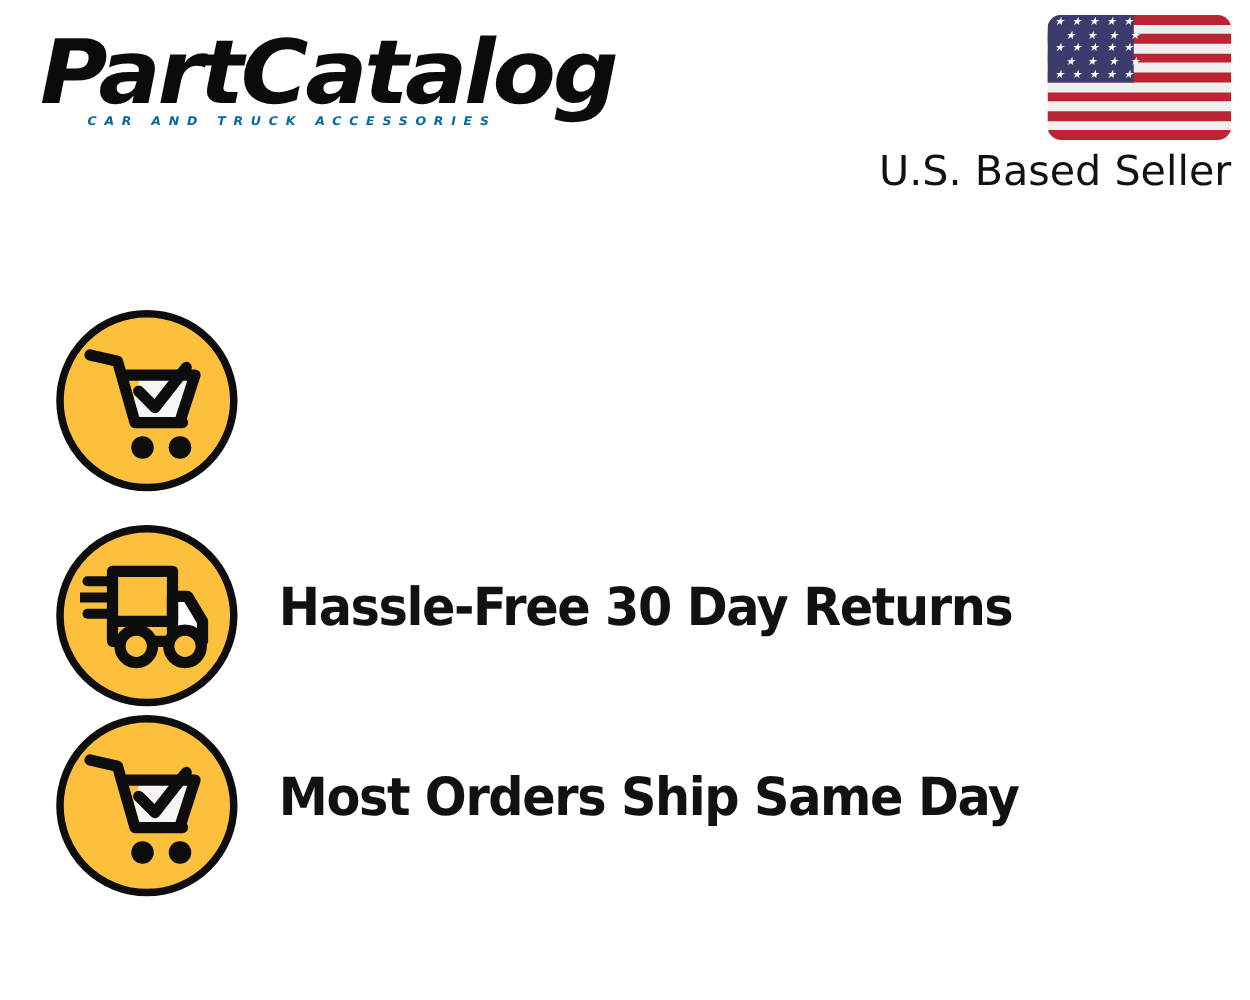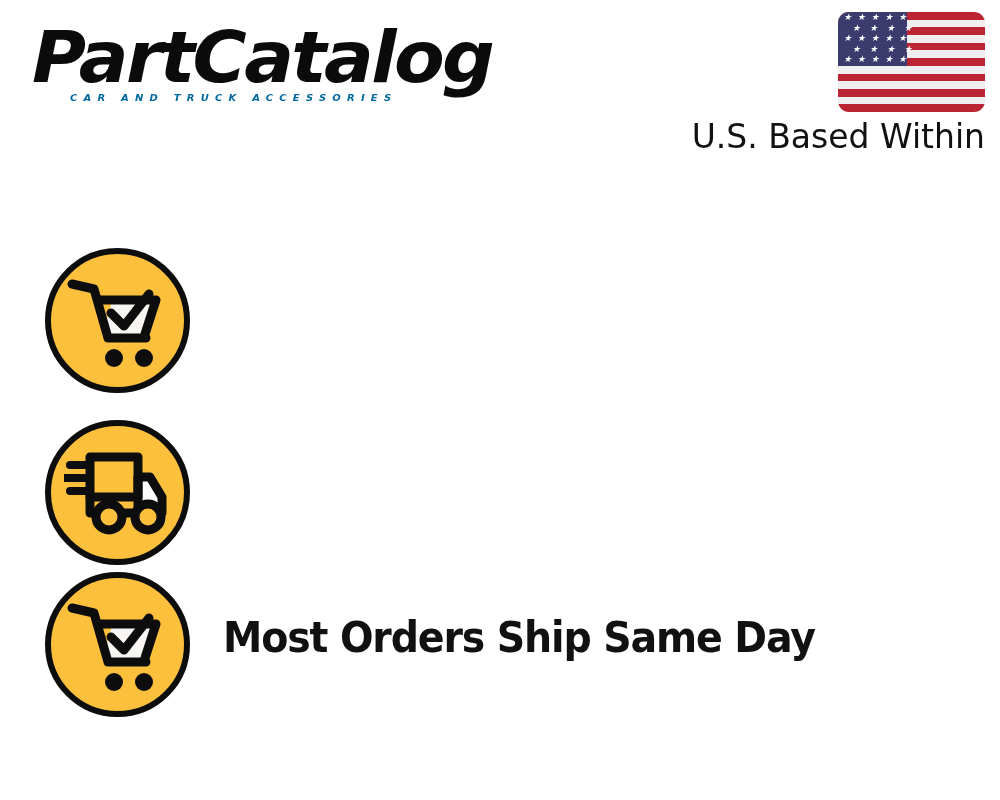--- a/index.html
+++ b/index.html
@@ -234,21 +234,21 @@
       <div class="star-row odd" style="top:43px">
         <i class="star"></i>
           <i class="star"></i>
           <i class="star"></i>
           <i class="star"></i>
           <i class="star"></i>
       </div>
     </div>
   </div>
 
-  <div id="seller-label">U.S. Based Within</div>
+  <div id="seller-label">U.S. Based Seller</div>
 </div>
 
 <div class="feature-row" id="feature-row-0">
   <div class="feature-icon-circle">
     <svg width="104" height="98" viewBox="0 0 104 98" fill="none">
       <path d="M46 30 H86 L76 64 H36 Z" fill="#f7f6f2"></path>
       <path d="M6 12 L28 17 L42 66 H80" stroke="#0d0d0d" stroke-width="9" stroke-linecap="round" stroke-linejoin="round" fill="none"></path>
       <path d="M33 28 H90 L79 62" stroke="#0d0d0d" stroke-width="9" stroke-linecap="round" stroke-linejoin="round" fill="none"></path>
       <path d="M45 41 L58 54 L83 22" stroke="#0d0d0d" stroke-width="9" stroke-linecap="round" stroke-linejoin="round" fill="none"></path>
       <circle cx="48" cy="86" r="9" fill="#0d0d0d"></circle>
@@ -264,20 +264,23 @@
       <rect x="26" y="6" width="48" height="40" stroke="#0d0d0d" stroke-width="9" stroke-linejoin="round" fill="none"></rect>
       <path d="M26 46 V62 H98 V46 L86 26 H74" stroke="#0d0d0d" stroke-width="9" stroke-linecap="round" stroke-linejoin="round" fill="none"></path>
       <line x1="74" y1="26" x2="74" y2="62" stroke="#0d0d0d" stroke-width="9"></line>
       <circle cx="45" cy="66" r="13" fill="#fcc03c" stroke="#0d0d0d" stroke-width="9"></circle>
       <circle cx="84" cy="66" r="13" fill="#fcc03c" stroke="#0d0d0d" stroke-width="9"></circle>
       <line x1="6" y1="14" x2="24" y2="14" stroke="#0d0d0d" stroke-width="8" stroke-linecap="round"></line>
       <line x1="0" y1="27" x2="24" y2="27" stroke="#0d0d0d" stroke-width="8" stroke-linecap="round"></line>
       <line x1="6" y1="40" x2="24" y2="40" stroke="#0d0d0d" stroke-width="8" stroke-linecap="round"></line>
     </svg>
   </div>
+  <div class="feature-text">
+    <div class="feature-headline">Hassle-Free 30 Day Returns</div>
+  </div>
 </div>
 
 <div class="feature-row" id="feature-row-2">
   <div class="feature-icon-circle">
     <svg width="104" height="98" viewBox="0 0 104 98" fill="none">
       <path d="M46 30 H86 L76 64 H36 Z" fill="#f7f6f2"></path>
       <path d="M6 12 L28 17 L42 66 H80" stroke="#0d0d0d" stroke-width="9" stroke-linecap="round" stroke-linejoin="round" fill="none"></path>
       <path d="M33 28 H90 L79 62" stroke="#0d0d0d" stroke-width="9" stroke-linecap="round" stroke-linejoin="round" fill="none"></path>
       <path d="M45 41 L58 54 L83 22" stroke="#0d0d0d" stroke-width="9" stroke-linecap="round" stroke-linejoin="round" fill="none"></path>
       <circle cx="48" cy="86" r="9" fill="#0d0d0d"></circle>

